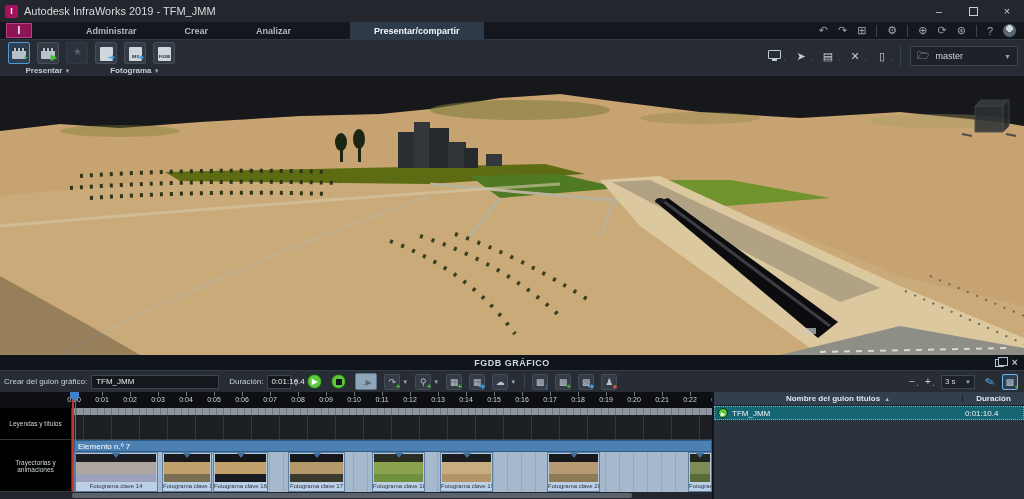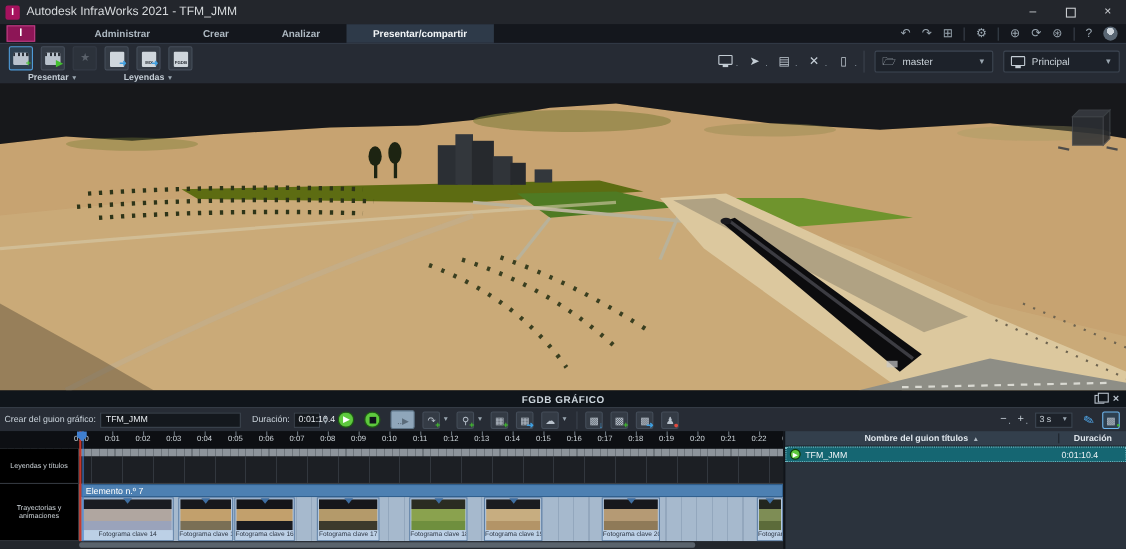--- a/index.html
+++ b/index.html
@@ -21,21 +21,21 @@
 
   
   .tabbar { position:absolute; left:0; top:22px; width:1024px; height:17px;
             background:#14171d; display:flex; align-items:stretch; }
   .logo-badge { width:26px; margin:1px 0 1px 6px; background:#8d1556;
                 border:1px solid #b93f82; color:#fff; display:flex; align-items:center;
                 justify-content:center; font-weight:bold; font-size:10px; }
   .tabs { display:flex; margin-left:30px; }
   .tab { padding:0 24px; display:flex; align-items:center; color:#aeb9c2;
          font-size:9px; font-weight:bold; }
-  .tab.active { background:#2e3a49; color:#f2f5f7; }
+  .tab.active { background:#2e3a49; color:#f2f5f7;margin-left:35px; }
   .tab-icons { margin-left:auto; display:flex; align-items:center; gap:10px;
                padding-right:8px; color:#9aa6b0; font-size:11px; }
   .tab-icons .sep { width:1px; height:12px; background:#3a424c; }
   .avatar { width:13px; height:13px; border-radius:50%;
             background:radial-gradient(circle at 50% 35%, #cfd6dc 0 30%, #5a6774 31% 100%); }
 
   
   .ribbon { position:absolute; left:0; top:39px; width:1024px; height:37px;
             background:#262b34; border-top:1px solid #303844; }
   .rb-group { position:absolute; top:2px; display:flex; flex-direction:column; }
@@ -189,21 +189,21 @@
               border:1px solid #0f3d0a; }
   .row-dur { margin-left:auto; width:62px; text-align:left; padding-left:4px; }
 </style>
 </head>
 <body>
 
 <div class="app">
 
   <div class="titlebar">
     <div class="tb-icon">I</div>
-    <span>Autodesk InfraWorks 2021 - TFM_JMM</span>
+    <span>Autodesk InfraWorks 2019 - TFM_JMM</span>
     <div class="win-ctrls">
       <div class="win-btn">–</div>
       <div class="win-btn">
           <span class="win-box"></span>
         </div>
       <div class="win-btn">×</div>
     </div>
   </div>
 
   <div class="tabbar">
@@ -258,39 +258,34 @@
               <span class="page-label">IMX</span>
             </span>
             <span class="mark b">➜</span>
           </div>
         <div class="rb-btn">
             <span class="page">
               <span class="page-label">FGDB</span>
             </span>
           </div>
       </div>
-      <div class="rb-caption"><span>Leyendas</span> <span class="caret">▼</span></div>
+      <div class="rb-caption"><span>Fotograma</span> <span class="caret">▼</span></div>
     </div>
     <div class="rb-right">
       <div class="mini-tool">
           <div class="monitor"></div>
         </div>
       <div class="mini-tool">➤</div>
       <div class="mini-tool">▤</div>
       <div class="mini-tool">✕</div>
       <div class="mini-tool">▯</div>
       <div class="rb-sep"></div>
       <div class="dd" style="width:108px;">
         <span class="dd-icon">🗁</span>
         <span>master</span>
-        <span class="caret">▼</span>
-      </div>
-      <div class="dd" style="width:106px;">
-        <span class="dd-icon"><span class="monitor" style="display:inline-block;"></span></span>
-        <span>Principal</span>
         <span class="caret">▼</span>
       </div>
     </div>
   </div>
 
   <div class="viewport">
     <svg width="1024" height="279" viewBox="0 0 1024 279">
       <rect x="0" y="0" width="1024" height="279" fill="#17181b"></rect>
 
       <polygon points="0,55 60,48 120,52 200,46 300,40 380,38 430,33 500,22 560,18 620,26 700,36 800,42 900,36 1000,46 1024,50 1024,279 0,279" fill="#c9a briefly"></polygon>

